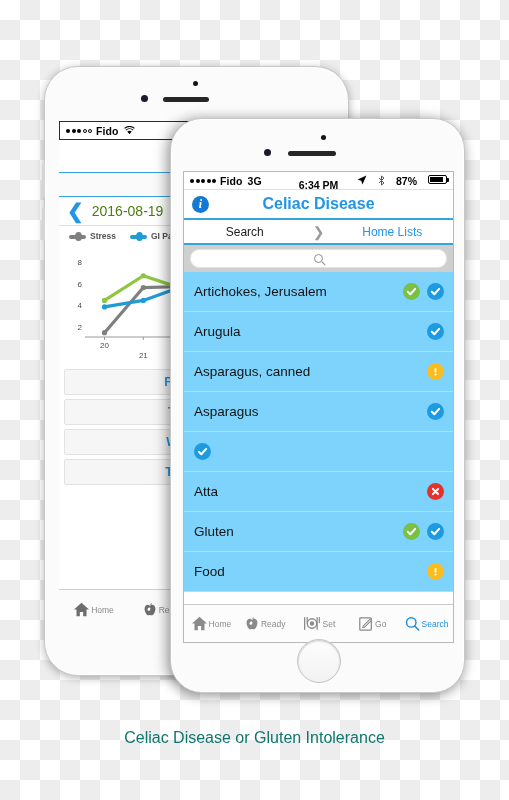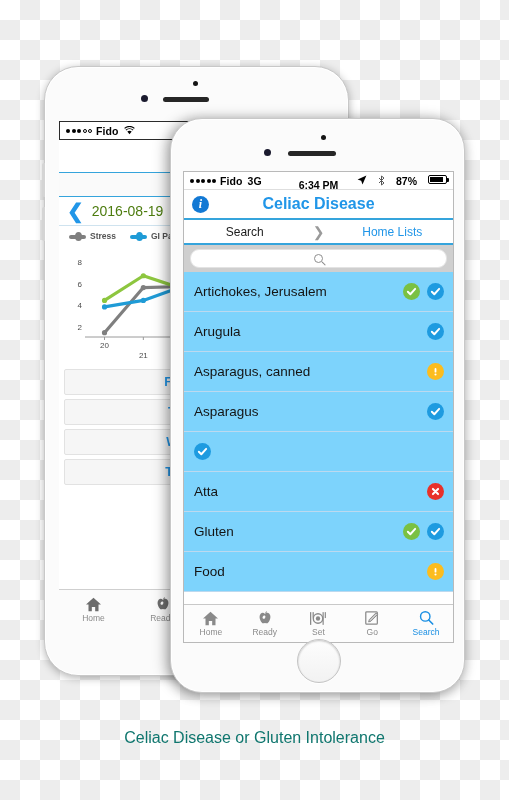--- a/index.html
+++ b/index.html
@@ -131,21 +131,21 @@
   .foodlist { background:#7dd3fc; }
   .food-row { display:flex; align-items:center; height:40px; padding:0 9px 0 10px;
               border-bottom:1px solid #bcd9ef; }
   .food-name { flex:1; font-size:13.5px; color:#141414; }
   .badges { display:flex; align-items:center; gap:7px; }
   .badge { width:17px; height:17px; border-radius:50%; display:flex;
            align-items:center; justify-content:center; }
   .badge svg { display:block; }
   .tabbar-front { position:absolute; left:0; right:0; bottom:0; height:38px;
                   border-top:1px solid #c9c9c9; background:#fcfcfc; display:flex; }
-  .tab-f { flex:1; display:flex; flex-direction:column; align-items:center;
+  .tab-f { flex:1; display:flex; flex-direction:row; align-items:center;
            justify-content:center; gap:1px; font-size:8.5px; color:#8a8a8a; }
   .tab-f.active { color:#1a8fe3; }
 
   
   .caption { position:absolute; left:0; right:0; top:729px; text-align:center;
              font-size:16px; color:#0f766e; }
 </style>
 </head>
 <body>
 

